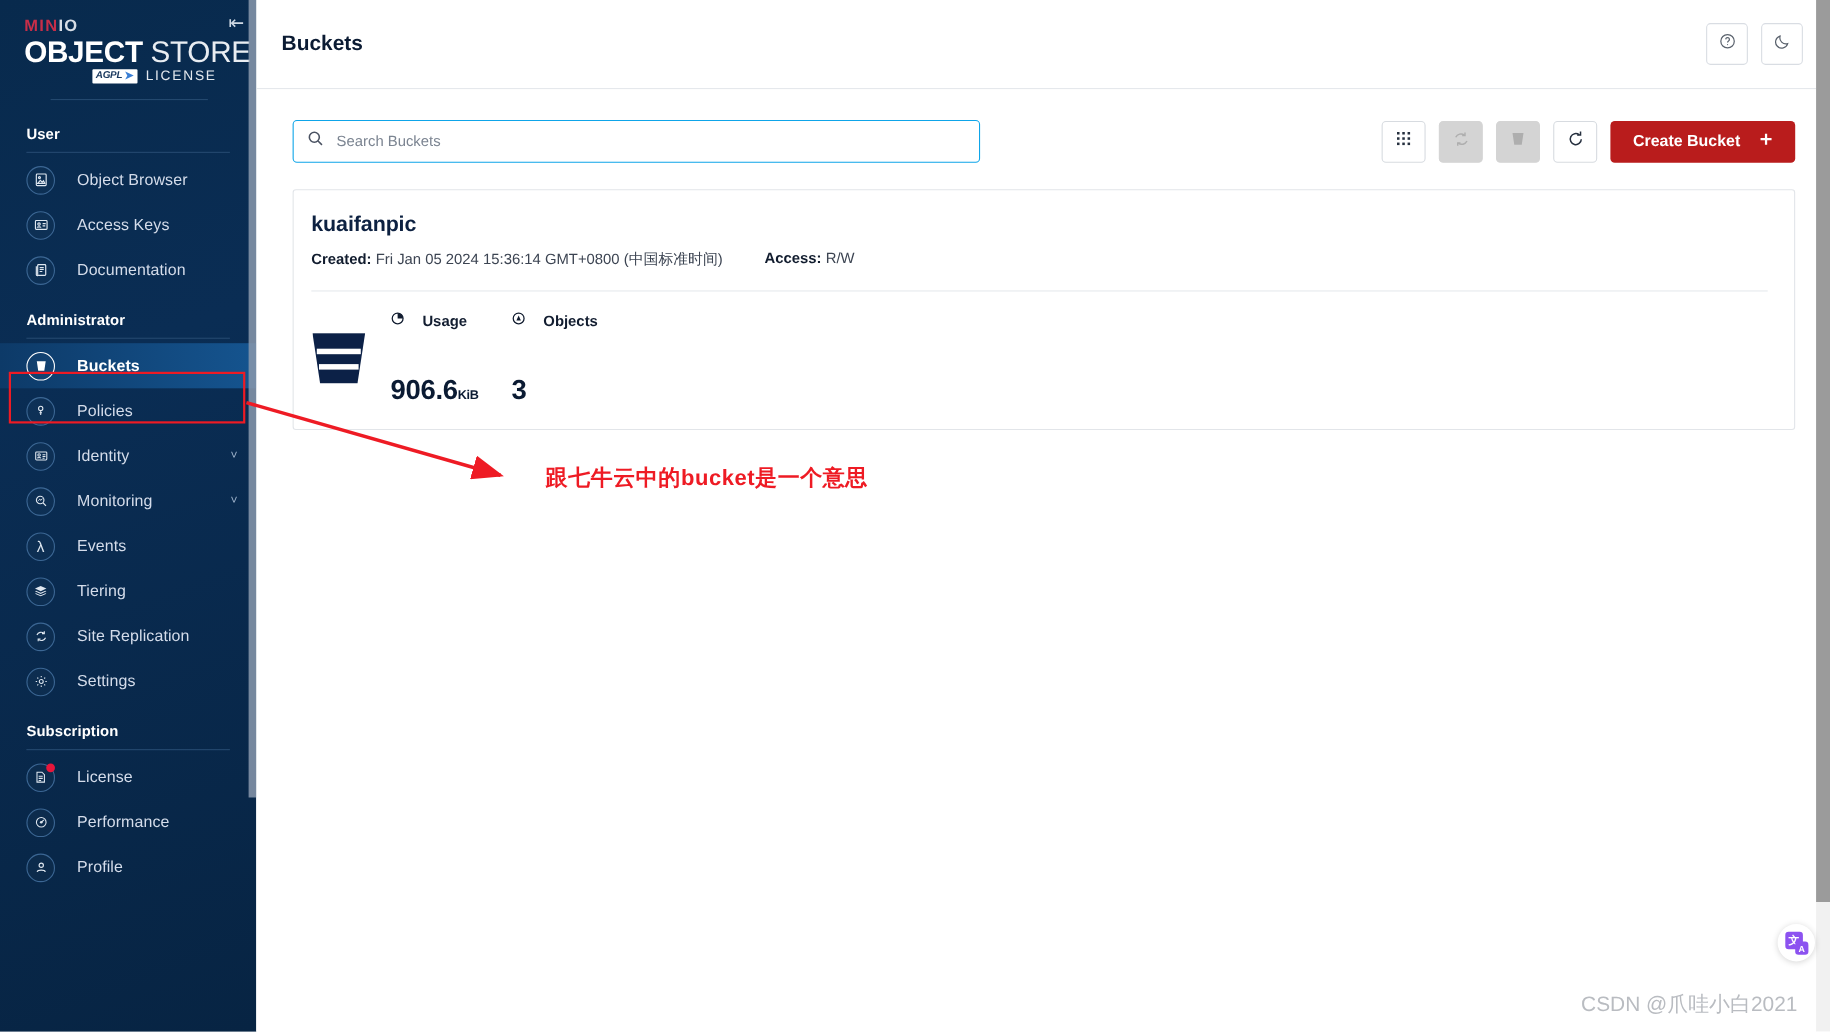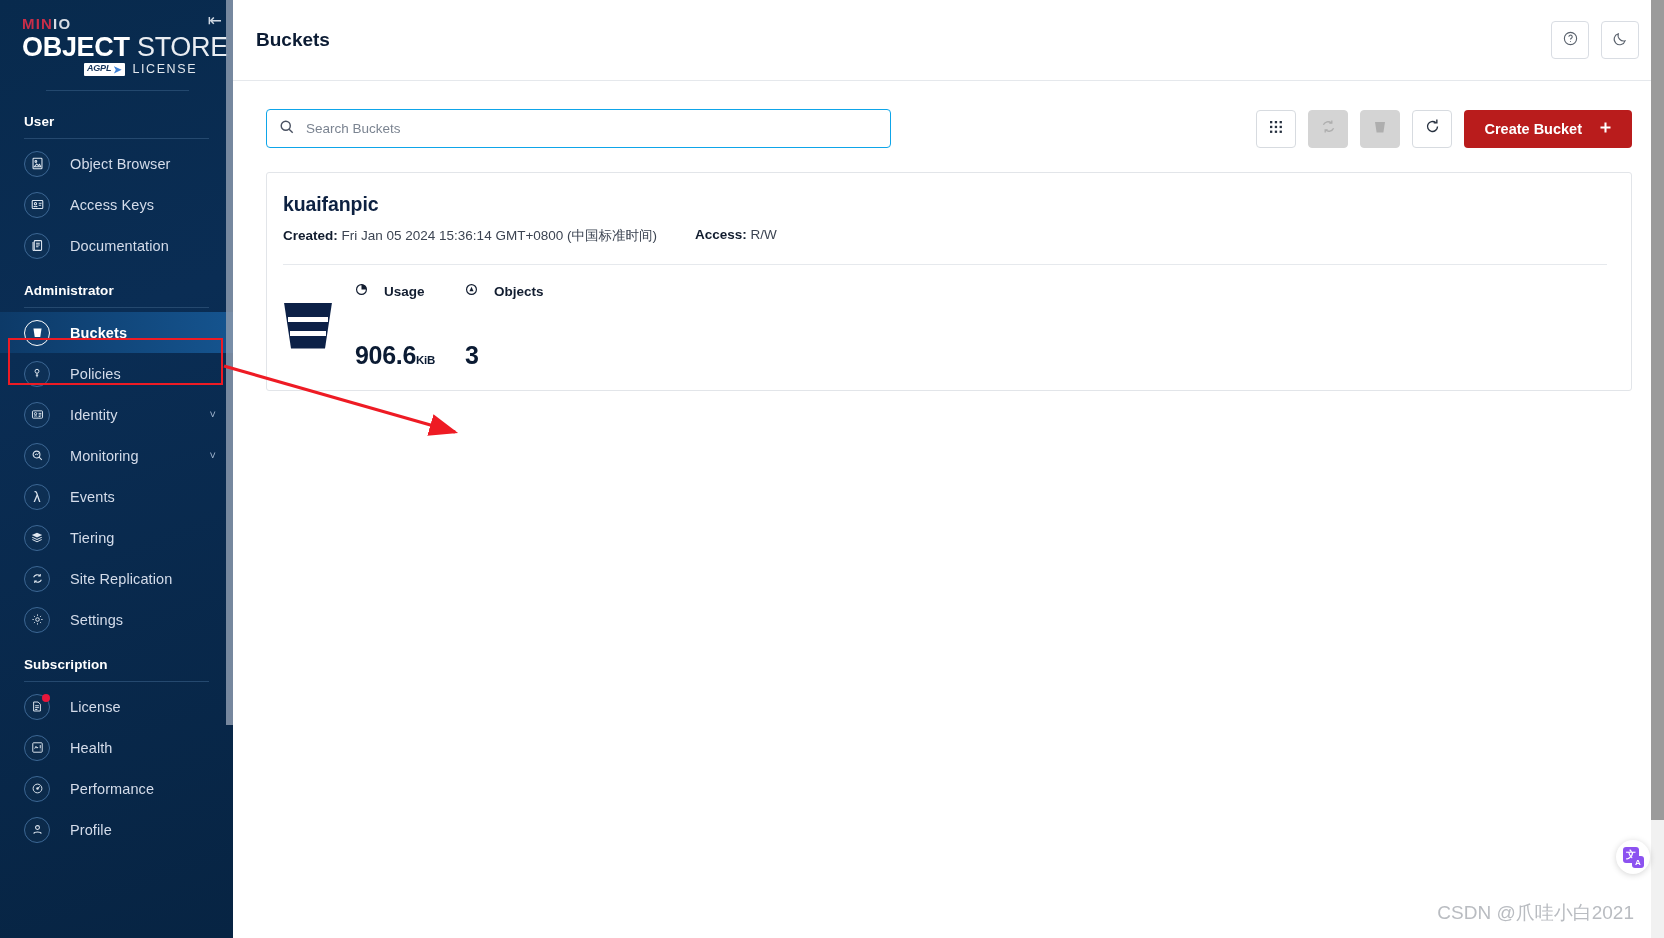--- a/index.html
+++ b/index.html
@@ -637,30 +637,20 @@
       <span class="nav-icon">
         <svg width="12" height="13" viewBox="0 0 16 16" fill="none" stroke="currentColor" stroke-width="1.3">
           <path d="M3.5 2h6l3 3v9h-9z"></path>
           <path d="M5.5 7h5M5.5 9.5h5M5.5 12h3"></path>
         </svg>
         <span class="notif-dot"></span>
       </span>
       <span class="nav-label">License</span>
     </div>
 
-    <div class="nav-item">
-      <span class="nav-icon">
-        <svg width="13" height="13" viewBox="0 0 16 16" fill="none" stroke="currentColor" stroke-width="1.2">
-          <rect x="2.2" y="2.2" width="11.6" height="11.6" rx="1"></rect>
-          <path d="M4.5 9.4l1.6-2.8 1.4 2.2 1.2-1.4"></path>
-          <path d="M11.4 5v4M11.4 10.8v.6"></path>
-        </svg>
-      </span>
-      <span class="nav-label">Health</span>
-    </div>
 
     <div class="nav-item">
       <span class="nav-icon">
         <svg width="13" height="13" viewBox="0 0 16 16" fill="none" stroke="currentColor" stroke-width="1.2">
           <circle cx="8" cy="8" r="5.4"></circle>
           <circle cx="8" cy="8" r="1.5" fill="currentColor" stroke="none"></circle>
           <path d="M8 8l3-2.6"></path>
         </svg>
       </span>
       <span class="nav-label">Performance</span>
@@ -838,14 +828,15 @@
 
   <svg class="annot-svg">
     <defs>
       <marker id="arrowhead" markerWidth="9" markerHeight="7" refX="8" refY="3.5" orient="auto">
         <polygon points="0 0, 9 3.5, 0 7" fill="#ee1b24"></polygon>
       </marker>
     </defs>
     <line x1="224" y1="366" x2="455" y2="432" stroke="#ee1b24" stroke-width="3.2" marker-end="url(#arrowhead)"></line>
   </svg>
 
+  <div class="annot-text">跟七牛云中的bucket是一个意思</div>
 
 </div>
 
 </body></html>

